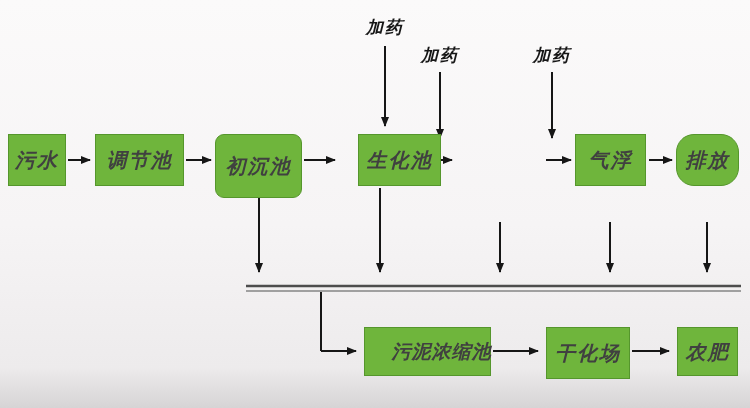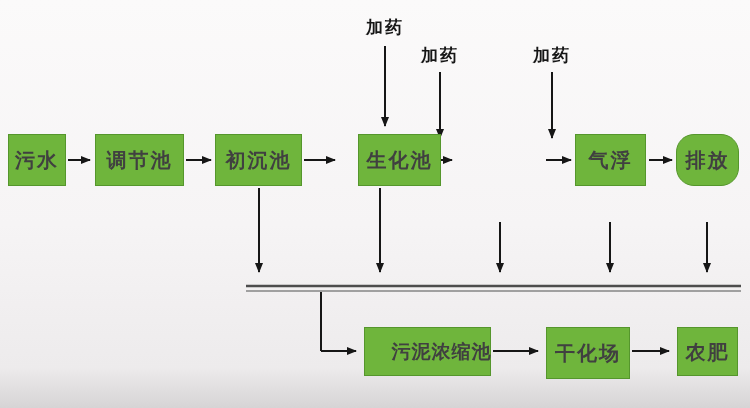--- a/index.html
+++ b/index.html
@@ -5,20 +5,21 @@
   * { box-sizing: border-box; }
   html, body { margin: 0; padding: 0; }
   body { font-family: "Liberation Sans", sans-serif; background: #ffffff; }
 
   .stage {
     position: relative;
     width: 750px;
     height: 408px;
     overflow: hidden;
     background: linear-gradient(180deg, #fbfafa 0%, #f6f4f5 55%, #edebec 90%, #d6d4d5 100%);
+    font-style: italic;
   }
 
   svg.arrows {
     position: absolute;
     left: 0; top: 0;
     width: 750px; height: 408px;
     pointer-events: none;
   }
 
   .node {
@@ -98,21 +99,21 @@
       <line x1="632" y1="351" x2="669" y2="351" marker-end="url(#ah)"></line>
     </g>
   </svg>
 
   <div class="dosing" style="left:385px; top:16px;">加药</div>
   <div class="dosing" style="left:440px; top:44px;">加药</div>
   <div class="dosing" style="left:552px; top:44px;">加药</div>
 
   <div class="node" style="left: 8px; top: 134px; width: 58px; height: 52px; background: rgb(111, 181, 60); border-color: rgb(85, 150, 44);">污水</div>
   <div class="node" style="left: 95px; top: 134px; width: 89px; height: 52px; background: rgb(111, 181, 60); border-color: rgb(85, 150, 44);">调节池</div>
-  <div class="node" style="left: 215px; top: 134px; width: 87px; height: 52px; background: rgb(111, 181, 60); border-color: rgb(85, 150, 44);">初沉池</div>
+  <div class="node" style="left: 215px; top: 134px; width: 87px; height: 64px; background: rgb(111, 181, 60); border-color: rgb(85, 150, 44); border-radius: 9px;">初沉池</div>
   <div class="node" style="left: 358px; top: 134px; width: 83px; height: 52px; background: rgb(111, 181, 60); border-color: rgb(85, 150, 44);">生化池</div>
   <div class="node" style="left: 575px; top: 134px; width: 71px; height: 52px; background: rgb(111, 181, 60); border-color: rgb(85, 150, 44);">气浮</div>
   <div class="node" style="left: 676px; top: 134px; width: 63px; height: 52px; background: rgb(111, 181, 60); border-color: rgb(85, 150, 44); border-radius: 18px;">排放</div>
 
   <div class="node small-text" style="left: 364px; top: 327px; width: 127px; height: 49px; background: rgb(111, 181, 60); border-color: rgb(85, 150, 44); padding-left: 28px;">污泥浓缩池</div>
   <div class="node" style="left: 546px; top: 327px; width: 84px; height: 52px; background: rgb(111, 181, 60); border-color: rgb(85, 150, 44);">干化场</div>
   <div class="node" style="left: 677px; top: 327px; width: 61px; height: 49px; background: rgb(111, 181, 60); border-color: rgb(85, 150, 44);">农肥</div>
 
 </div>
 

